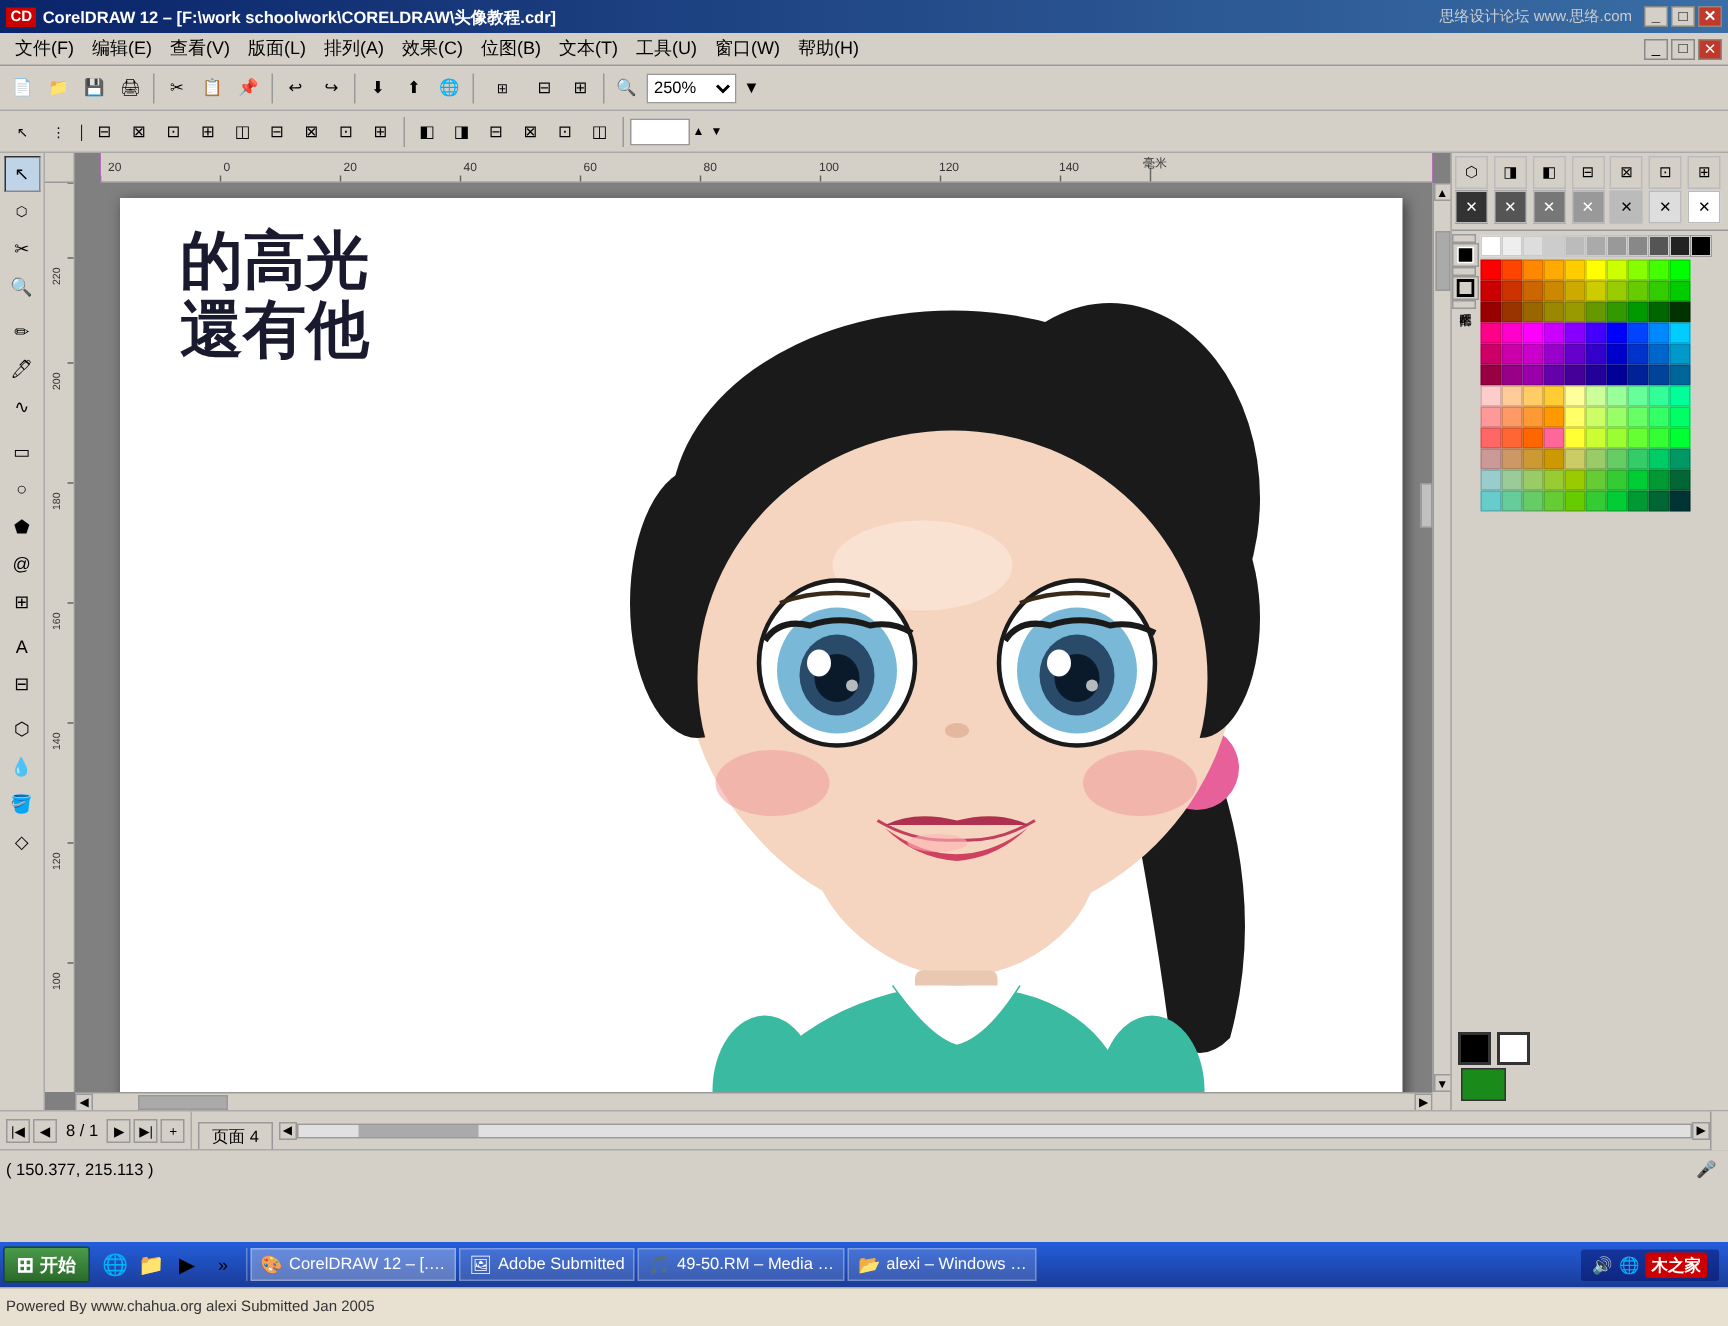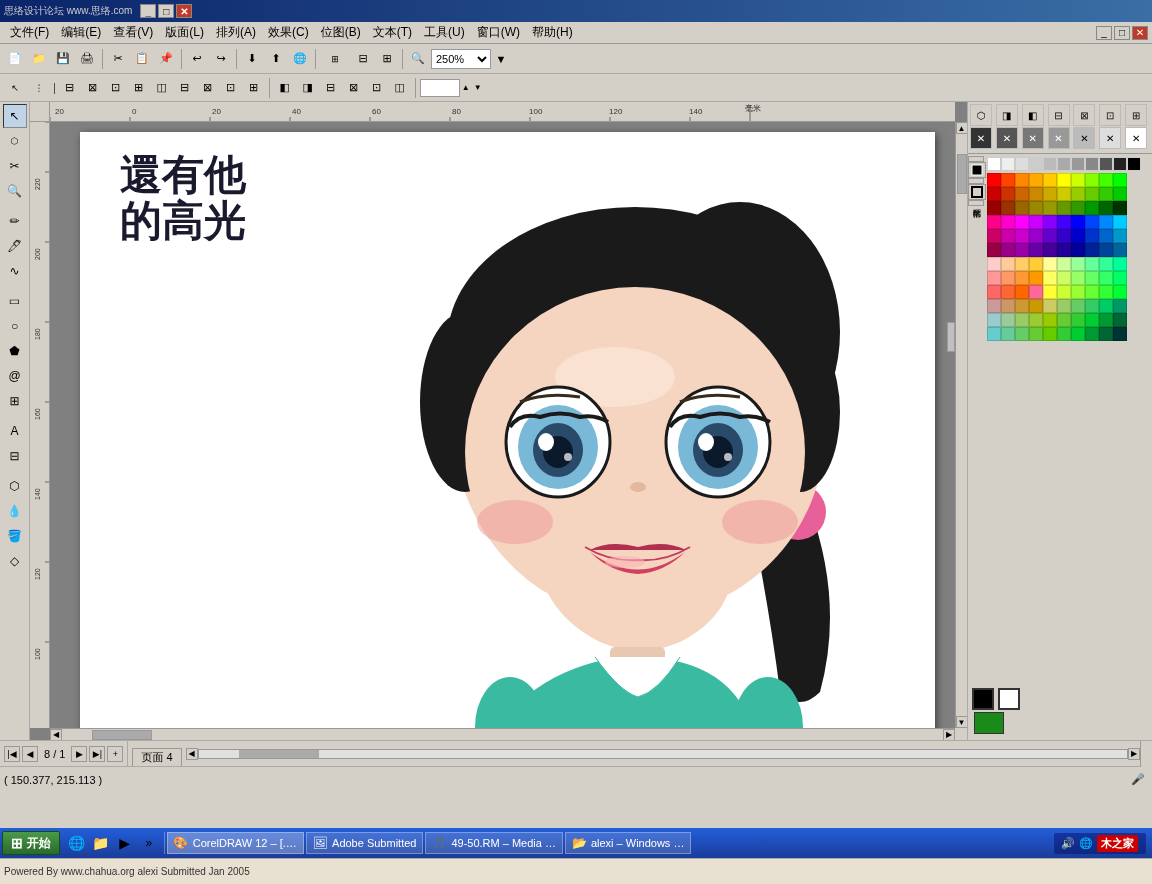--- a/index.html
+++ b/index.html
@@ -103,21 +103,21 @@
     .tool-btn.active { background: #c0d4e8; border: 1px inset #888; }
 
     
     #canvas-area {
       flex: 1;
       background: #808080;
       position: relative;
       overflow: hidden;
     }
     #ruler-top {
-      position: absolute; top: 0; left: 20px; right: 12px; height: 20px;
+      position: absolute; top: 0; left: 37px; right: 12px; height: 20px;
       background: #d946ef;
       border-bottom: 1px solid #999;
       overflow: hidden;
     }
     #ruler-left {
       position: absolute; top: 20px; left: 0; width: 20px; bottom: 12px;
       background: #d4d0c8;
       border-right: 1px solid #999;
       overflow: hidden;
     }
@@ -321,20 +321,24 @@
       width: 1152px;
       height: 858px;
     }
   </style>
 </head>
 <body>
 
 <div id="app-window">
 
   <div id="titlebar">
+    <div id="titlebar-left">
+      <span style="background:#c00;color:white;padding:1px 3px;font-size:10px;font-weight:bold;">CD</span>
+      <span>CorelDRAW 12 – [F:\work schoolwork\CORELDRAW\头像教程.cdr]</span>
+    </div>
     <div style="display:flex;align-items:center;gap:8px;">
       <span style="font-size:10px;font-weight:normal;color:#ccc;">思络设计论坛  www.思络.com</span>
       <div id="titlebar-icons">
         <div class="title-btn">_</div>
         <div class="title-btn max">□</div>
         <div class="title-btn close">✕</div>
       </div>
     </div>
   </div>
 
@@ -499,22 +503,22 @@
             <text x="0" y="532" transform="rotate(-90,8,530)" font-size="7">100</text>
           </g>
         </svg>
       </div>
 
       <div id="canvas-content">
 
         <div id="page-canvas">
 
           <div id="calli-text">
+            <div>的高光</div>
             <div>還有他</div>
-            <div>的高光</div>
           </div>
 
           <svg id="cartoon-canvas" viewBox="0 0 855 680">
 
             <ellipse cx="660" cy="200" rx="100" ry="130" fill="#1a1a1a"></ellipse>
 
             <path d="M 710 330 Q 770 450 740 560 Q 720 580 700 560 Q 690 480 670 380 Z" fill="#1a1a1a"></path>
 
             <circle cx="718" cy="380" r="28" fill="#e8609a"></circle>
 

